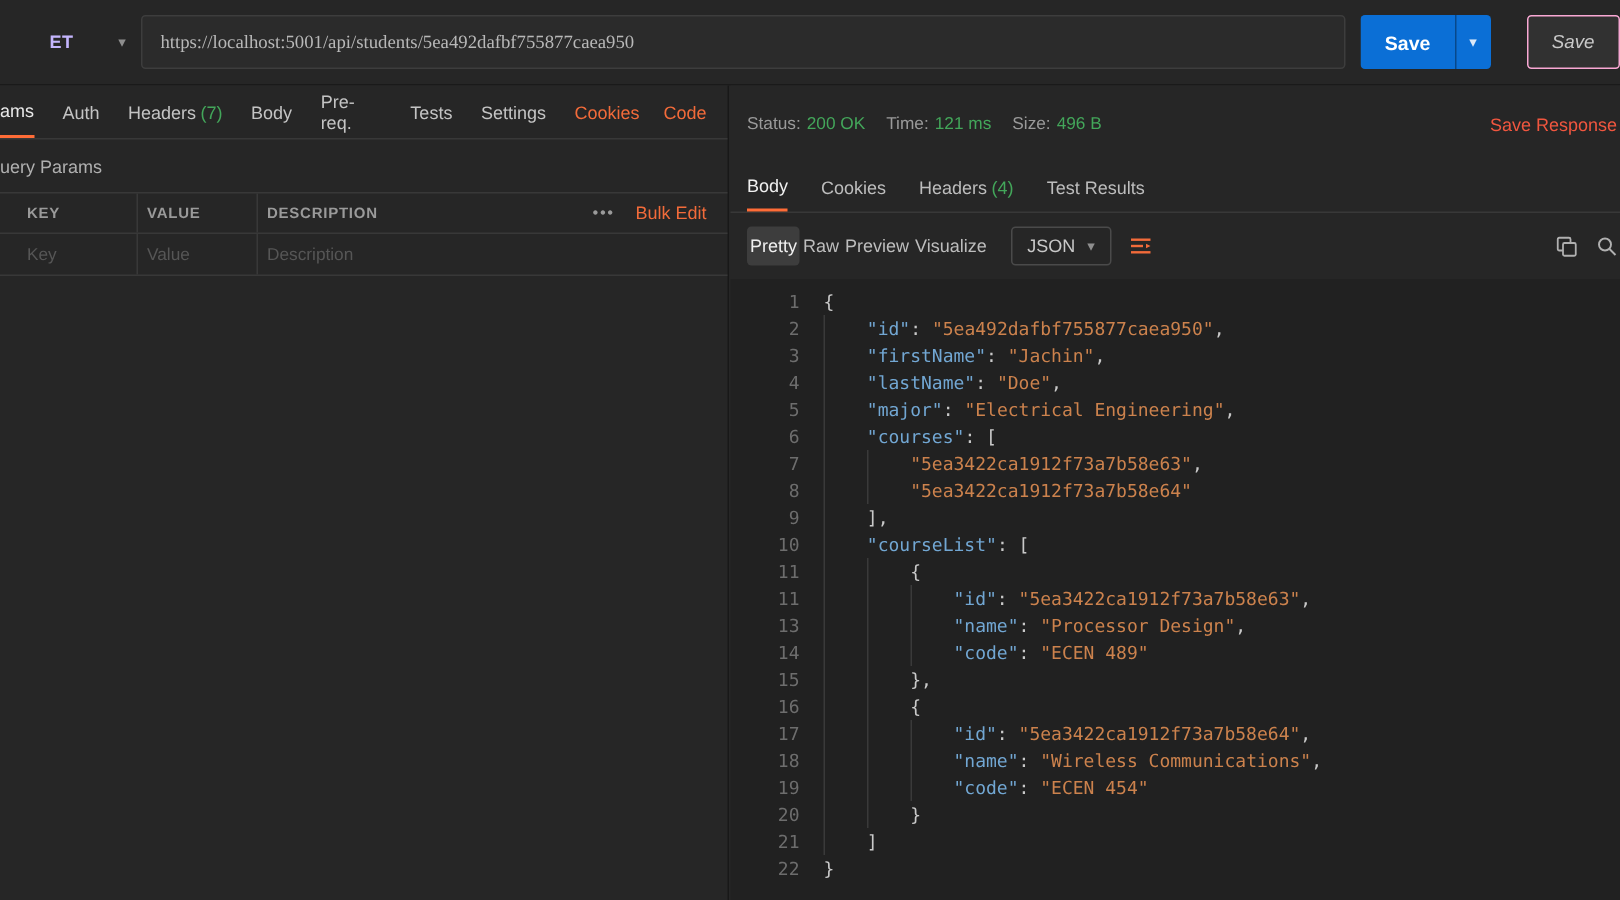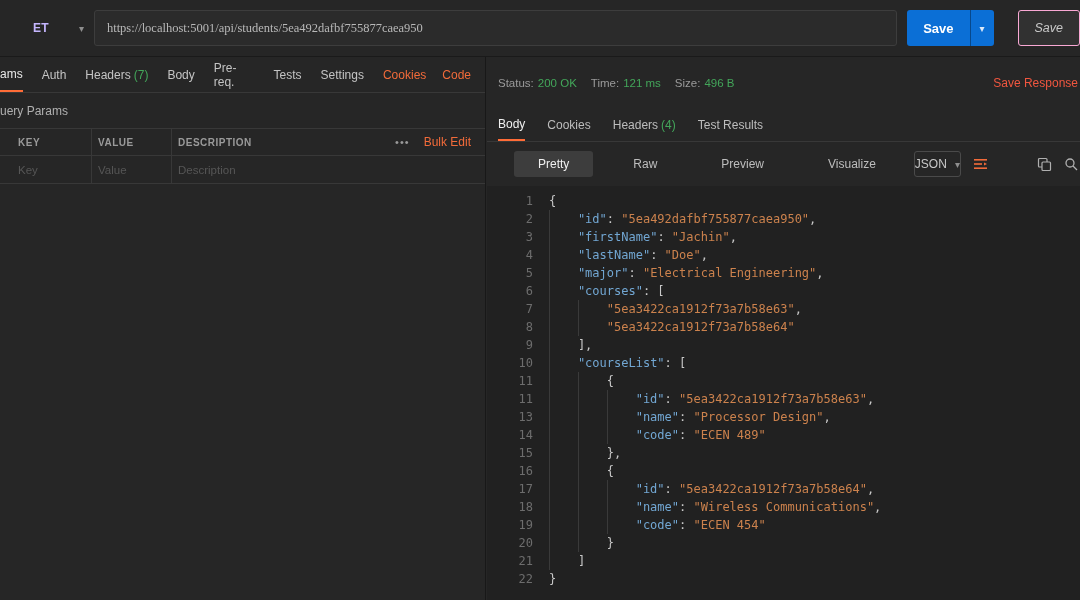--- a/index.html
+++ b/index.html
@@ -57,24 +57,24 @@
   .right { position:absolute; top:57px; left:487px; width:593px; height:543px; background:#262626; }
   .status-row { height:51px; display:flex; align-items:center; padding:0 2px 0 11px; font-size:11.5px; }
   .slabel { color:#9a9a9a; margin-right:4px; }
   .svalue { color:#43a65a; margin-right:14px; }
   .save-resp { margin-left:auto; color:#f0563f; font-size:12px; cursor:pointer; white-space:nowrap; }
   .resp-tabs { height:34px; display:flex; align-items:stretch; padding-left:11px;
                border-bottom:1px solid #383838; font-size:12px; }
   .resptab { color:#bdbdbd; display:flex; align-items:center; margin-right:22px; cursor:pointer; }
   .resptab.active { color:#f0f0f0; border-bottom:2px solid #ff6c37; }
   .view-bar { height:44px; display:flex; align-items:center; padding-left:11px; }
-  .vtab { color:#bdbdbd; font-size:12px; padding:6px 24px; border-radius:3px; cursor:pointer;margin-left:16px; }
+  .vtab { color:#bdbdbd; font-size:12px; padding:6px 2px; border-radius:3px; cursor:pointer; }
   .vtab.active { background:#3d3d3d; color:#f0f0f0; }
   .fmt-select { margin-left:14px; border:1px solid #4a4a4a; border-radius:3px; color:#c8c8c8;
-                font-size:12px; padding:5px 0; display:flex; align-items:center; gap:8px; cursor:pointer; }
+                font-size:12px; padding:5px 10px; display:flex; align-items:center; gap:8px; cursor:pointer; }
   .beautify { margin-left:12px; cursor:pointer; display:flex; align-items:center; }
   .right-icons { margin-left:auto; display:flex; align-items:center; gap:12px; padding-right:2px; }
   .icon-btn { cursor:pointer; display:flex; align-items:center; }
 
   
   .code { position:absolute; top:129px; bottom:0; left:0; right:0; background:#212121;
           padding-top:6px; font-family:"DejaVu Sans Mono", monospace; font-size:12px;
           overflow:hidden; }
   .cl { height:18px; line-height:18px; white-space:pre; }
   .ln { display:inline-block; width:62px; text-align:right; padding-right:16px;

